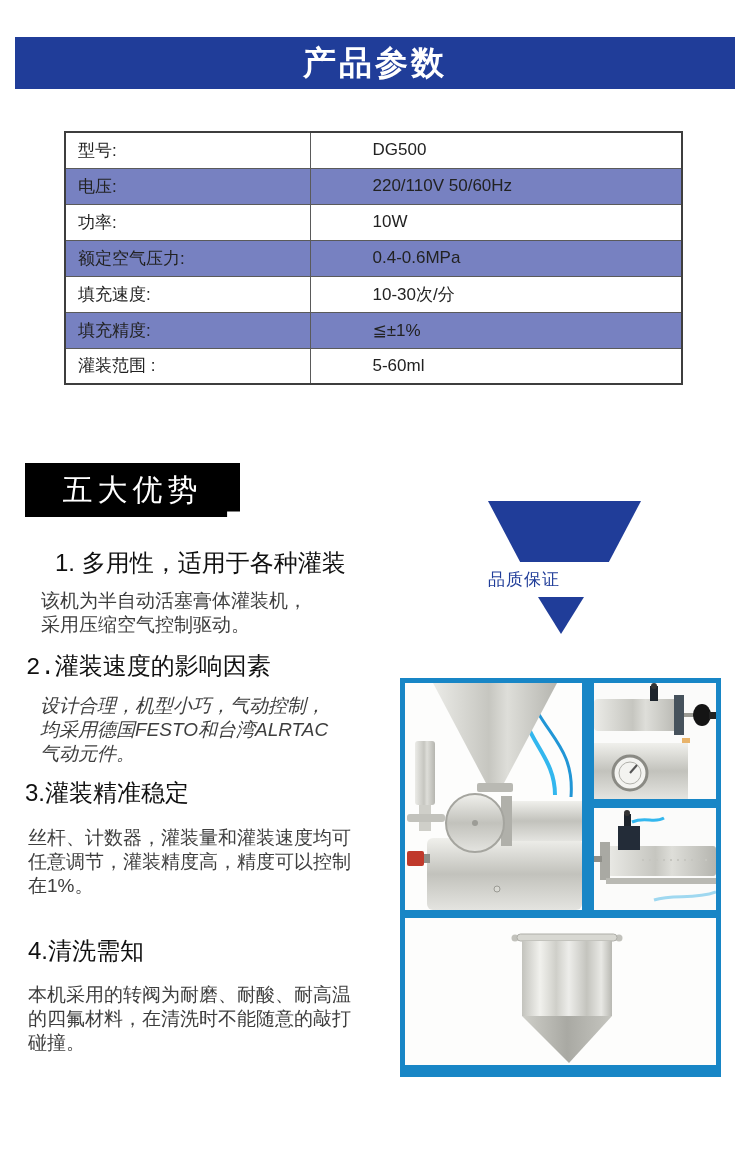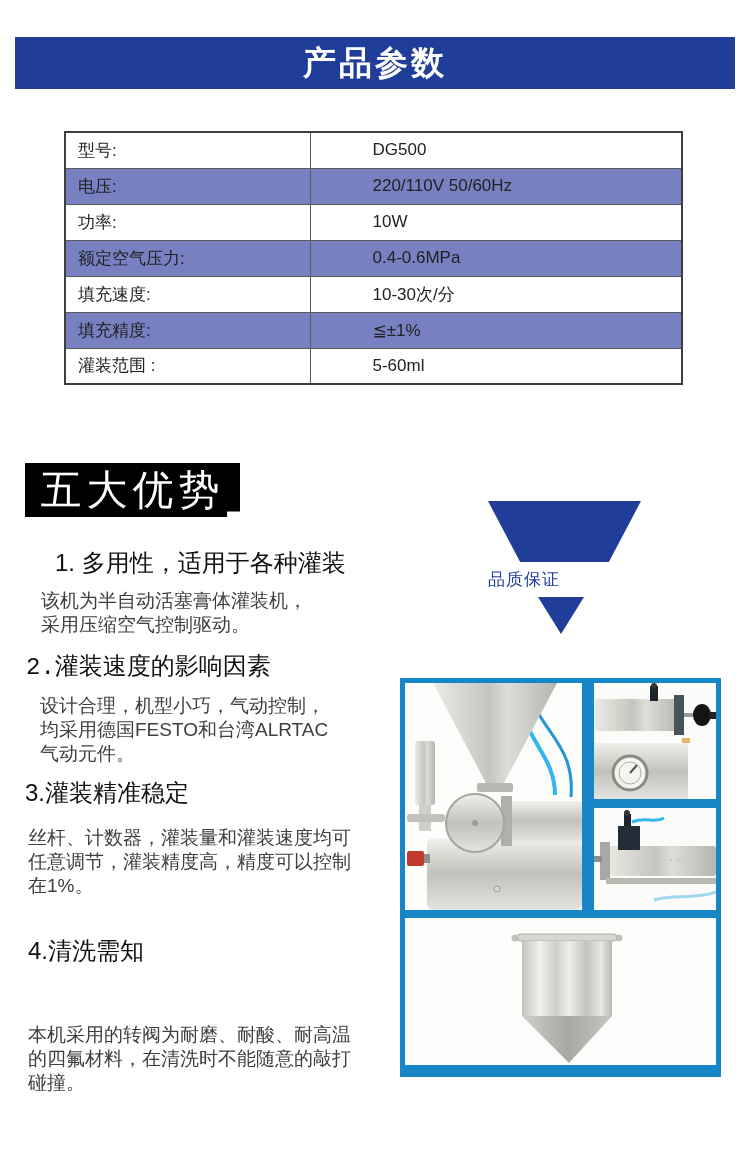--- a/index.html
+++ b/index.html
@@ -19,33 +19,33 @@
   .spec-table { border:2px solid #3e3e3e; }
   .spec-table td.lbl { width:245px; padding-left:12px; }
   .spec-table td.val { padding-left:62px; }
   .spec-table tr:nth-child(even) td { background:#7781c1; }
   .spec-table tr:nth-child(odd) td { background:#ffffff; }
 
   
   .adv-title-box { position:absolute; left:25px; top:463px; width:215px; height:54px;
     background:#000000; display:flex; align-items:center; justify-content:center;
     clip-path:polygon(0 0,100% 0,100% 90%,94% 90%,94% 100%,0 100%); }
-  .adv-title-box .t { color:#ffffff; font-size:41px; letter-spacing:5px; }
+  .adv-title-box .t { color:#ffffff; font-size:30px; letter-spacing:5px; }
 
   
   .adv-h { position:absolute; font-size:24px; color:#101010; white-space:nowrap; }
   .adv-b { position:absolute; font-size:19px; color:#3e3e3e; line-height:24px; white-space:pre-line; }
   #h1 { left:39px; top:547px;margin-left:16px; }
   #b1 { left:41px; top:589px; }
   #h2 { left:26px; top:650px;font-family:Liberation Mono, monospace; }
-  #b2 { left:40px; top:694px; }
+  #b2 { left:40px; top:694px;font-style:italic; }
   #h3 { left:25px; top:777px; }
   #b3 { left:28px; top:826px; }
   #h4 { left:28px; top:935px; }
-  #b4 { left:28px; top:983px;margin-top:40px; }
+  #b4 { left:28px; top:983px; }
 
   
   .funnel-top { position:absolute; left:488px; top:501px; width:153px; height:61px;
     background:#203d99; clip-path:polygon(0 0,100% 0,79% 100%,21% 100%); }
   .funnel-label { position:absolute; left:488px; top:568px; width:153px; 
     color:#203d99; font-size:17px; letter-spacing:1px; }
   .funnel-tip { position:absolute; left:538px; top:597px; width:46px; height:37px;
     background:#203d99; clip-path:polygon(0 0,100% 0,50% 100%); }
 
   

